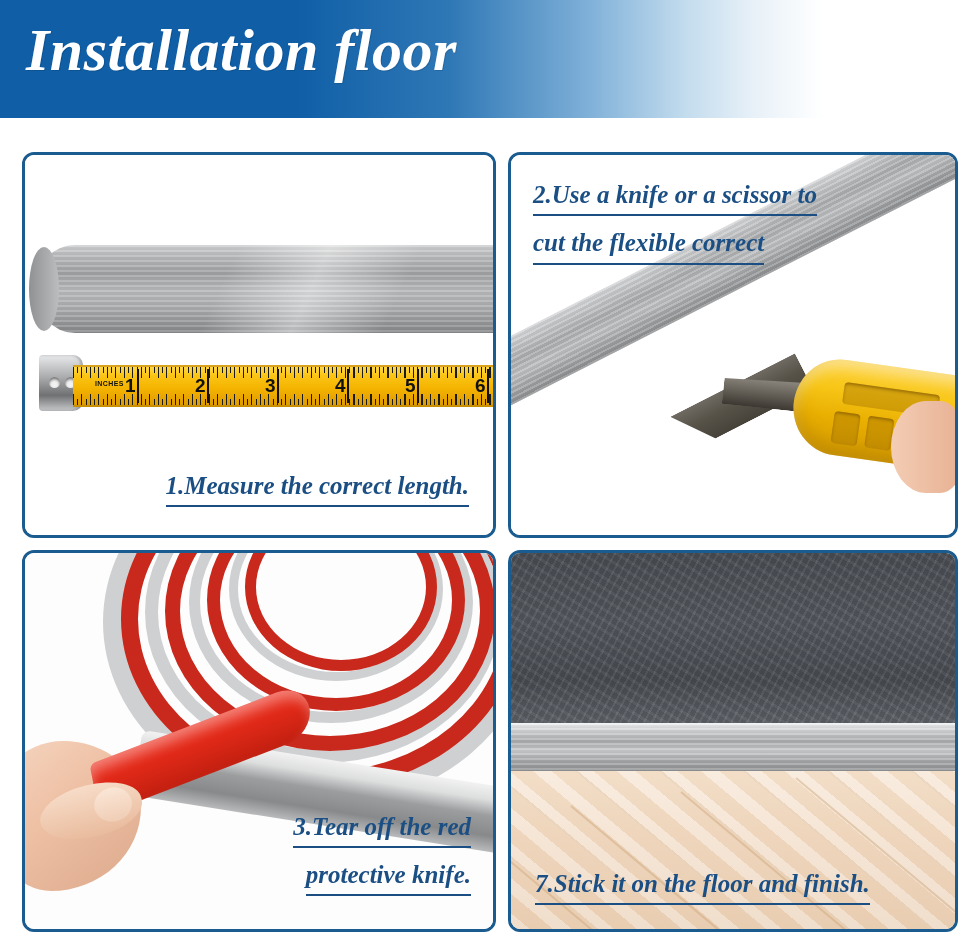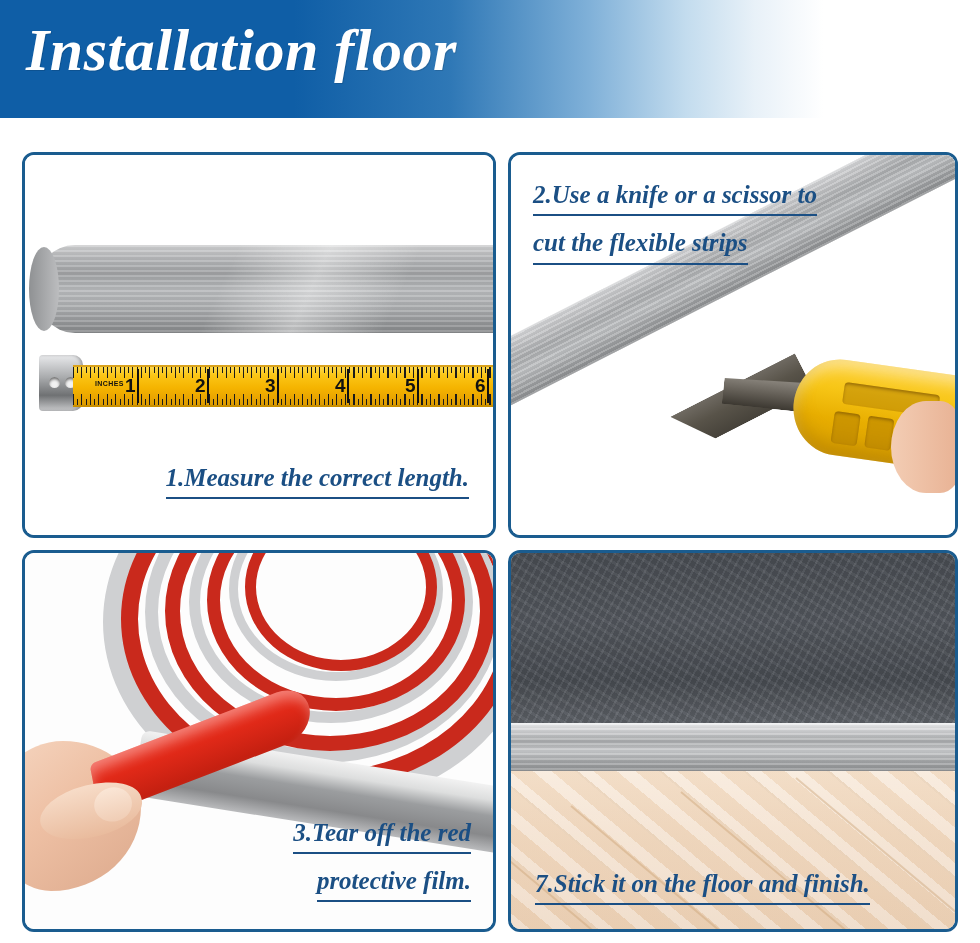--- a/index.html
+++ b/index.html
@@ -79,24 +79,24 @@
     font-size: 25px;
     line-height: 1.45;
     color: #1b4f84;
     z-index: 40;
   }
   .caption span {
     display: inline-block;
     border-bottom: 2px solid #1b4f84;
     padding-bottom: 1px;
   }
-  .cap1 { right: 24px; bottom: 36px; text-align: left; margin-left: 10px; }
+  .cap1 { right: 24px; bottom: 28px; text-align: left; margin-left: 10px; }
   .cap2 { left: 22px;  top: 22px;   text-align: left; }
   .cap2 span { display: block; width: fit-content; margin-bottom: 9px; }
-  .cap3 { right: 22px; bottom: 18px; text-align: center; font-style: italic; }
+  .cap3 { right: 22px; bottom: 24px; text-align: center; font-style: italic; }
   .cap3 span { display: block; width: fit-content; margin-left: auto; margin-bottom: 9px; }
   .cap4 { left: 24px;  bottom: 24px; text-align: left; }
 
   
   .p1-scene { position: absolute; inset: 0; background: #ffffff; }
   .molding {
     position: absolute;
     left: 10px; top: 90px;
     width: 470px; height: 88px;
     background: linear-gradient(to bottom,
@@ -422,21 +422,21 @@
           <div class="handle-slot hs1"></div>
           <div class="handle-slot hs2"></div>
           <div class="handle-slot hs3"></div>
           <div class="handle-slot hs4"></div>
         </div>
         <div class="knife-thumb"></div>
       </div>
 
       <div class="caption cap2">
         <span>2.Use a knife or a scissor to</span>
-        <span>cut the flexible strips</span>
+        <span>cut the flexible correct</span>
       </div>
     </div>
   </div>
 
   <div class="panel p3">
     <div class="panel-inner">
       <div class="p3-scene">
 
         <div class="coil coil-gray" style="left:78px;  top:-116px; width:392px; height:330px; border-width:20px;"></div>
         <div class="coil coil-red" style="left:96px;  top:-104px; width:366px; height:306px; border-width:17px;"></div>
@@ -448,21 +448,21 @@
         <div class="coil coil-red" style="left:220px; top:-50px;  width:170px; height:146px; border-width:11px;"></div>
 
         <div class="base-strip"></div>
         <div class="red-tab"></div>
         <div class="hand"></div>
         <div class="thumb"></div>
       </div>
 
       <div class="caption cap3">
         <span>3.Tear off the red</span>
-        <span>protective film.</span>
+        <span>protective knife.</span>
       </div>
     </div>
   </div>
 
   <div class="panel p4">
     <div class="panel-inner">
       <div class="p4-scene">
         <div class="wall"></div>
         <div class="trim"></div>
         <div class="floor">

